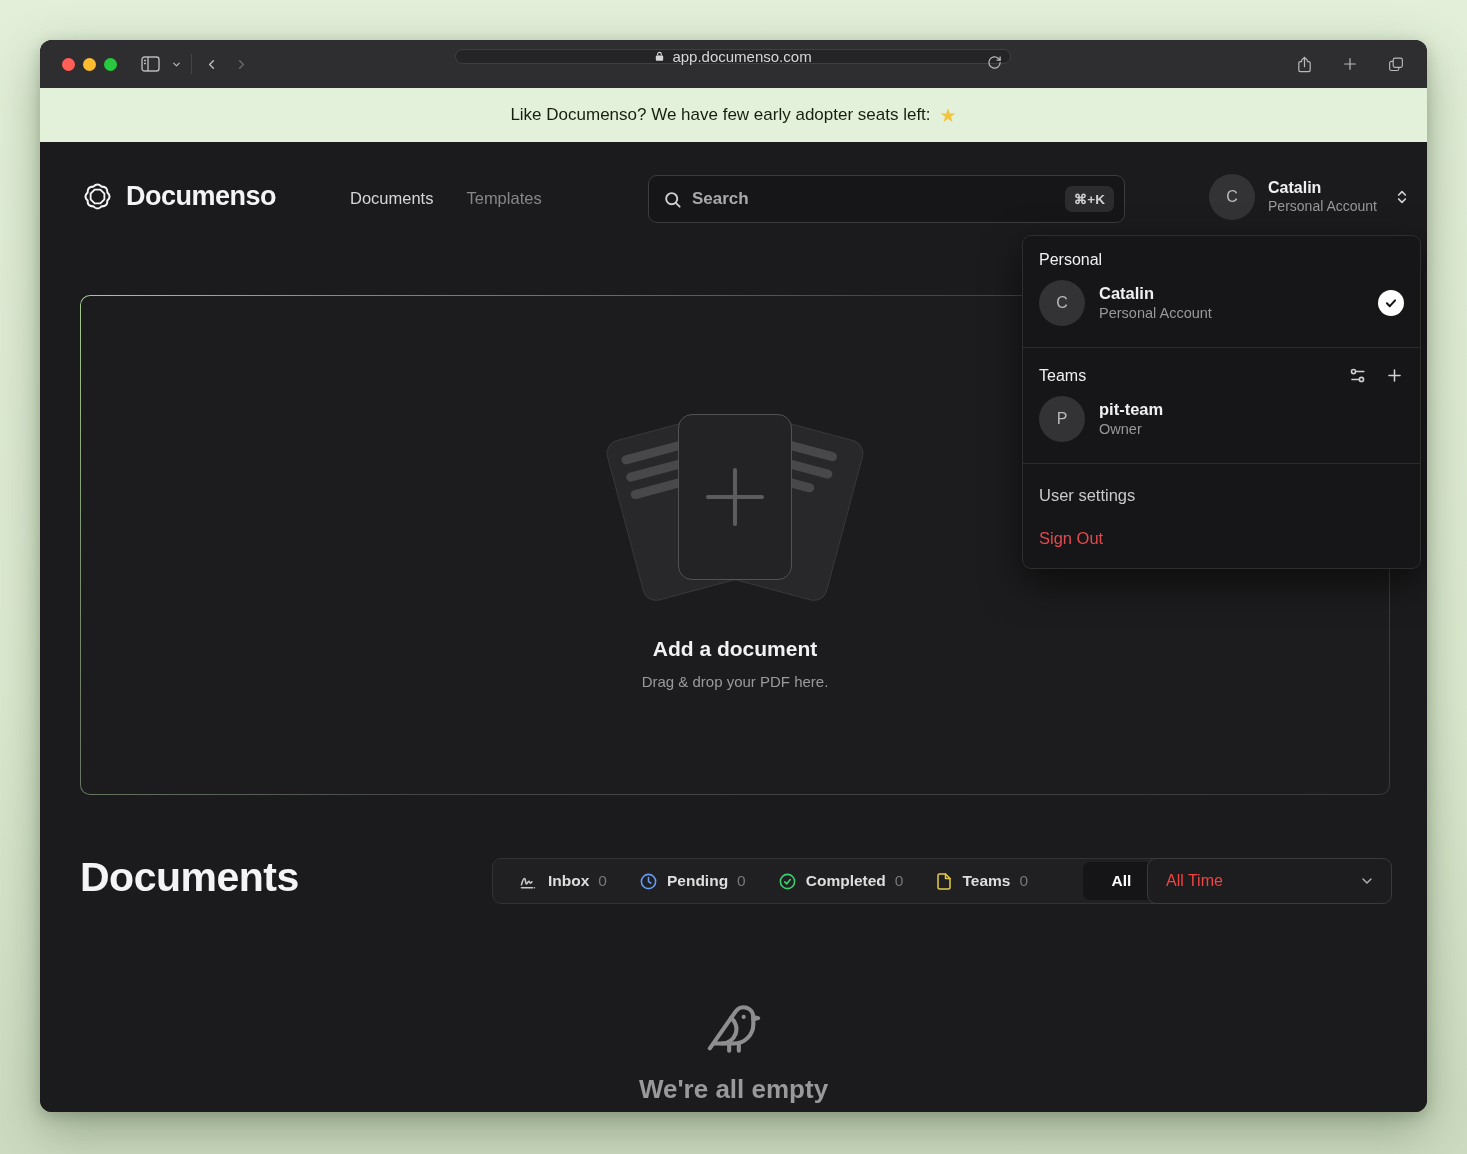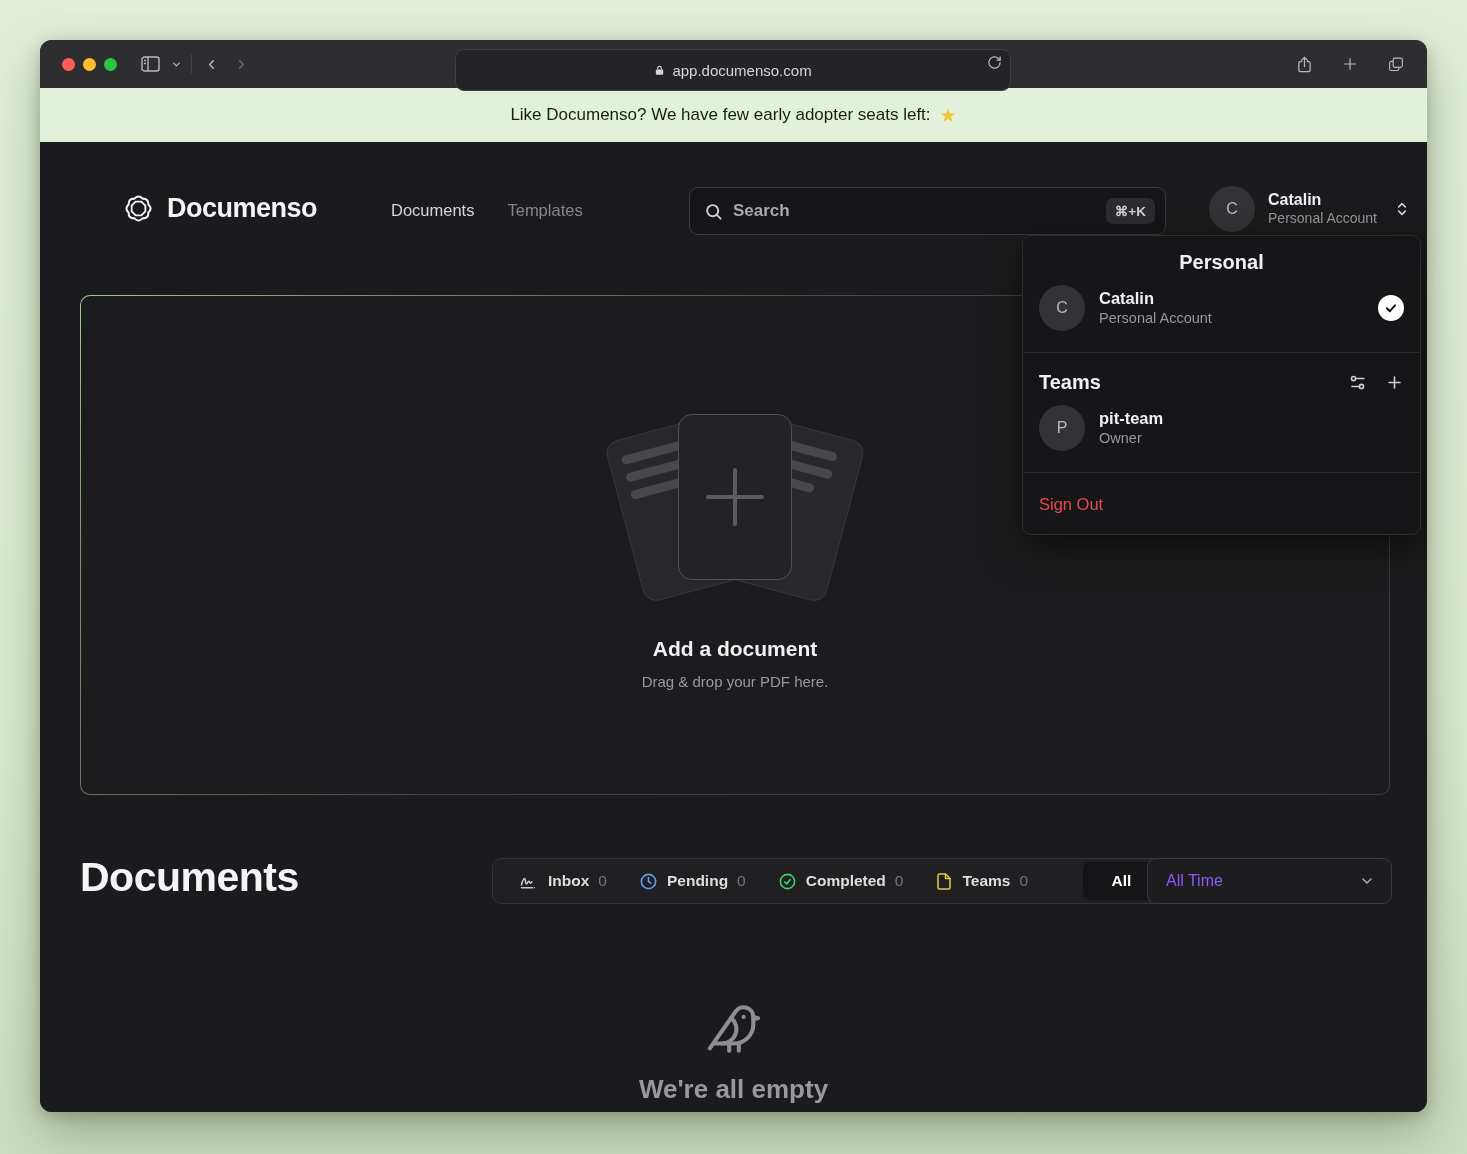--- a/index.html
+++ b/index.html
@@ -21,40 +21,40 @@
 
   
   .chrome{ height:48px; background:#2e2e30; display:flex; align-items:center; position:relative; padding:0 14px; }
   .lights{ display:flex; gap:8px; margin-left:8px; }
   .light{ width:13px; height:13px; border-radius:50%; }
   .light.red{ background:#ff5f57; } .light.yellow{ background:#febc2e; } .light.green{ background:#28c840; }
   .chrome-btn{ color:#b9b9bb; display:flex; align-items:center; justify-content:center; width:30px; height:30px; }
   .chrome-btn.dim{ color:#68686a; }
   .chrome-sep{ width:1px; height:20px; background:#444447; margin:0 4px; }
   .urlbar{
-    position:absolute; left:415px; top:9px; width:556px; height:42px;
+    position:absolute; left:415px; top:9px; width:556px; height:15px;
     background:#242427; border:1px solid #404043; border-radius:9px;
     display:flex; align-items:center; justify-content:center; gap:7px; color:#d6d6d8; font-size:15px;
   }
   .urlbar .refresh{ position:absolute; right:8px; top:5px; color:#b9b9bb; }
   .chrome-right{ position:absolute; right:16px; top:9px; display:flex; gap:16px; align-items:center; }
 
   
   .banner{
     height:54px; background:#e4f1da; display:flex; align-items:center; justify-content:center;
     font-size:17px; color:#17200f; font-weight:500; gap:5px;
   }
   .banner a{ color:#17200f; text-decoration:underline; text-underline-offset:3px; cursor:pointer; }
   .banner .star{ color:#f2c53d; font-size:19px; margin-left:4px; }
 
   
   .app{ position:relative; height:970px; background:#1b1b1d; color:#ececee; }
 
   
-  .app-header{ position:absolute; left:0; right:0; top:16px; height:105px;margin-left:41px; }
+  .app-header{ position:absolute; left:0; right:0; top:4px; height:105px; }
   .brand{ position:absolute; left:40px; top:33px; display:flex; align-items:center; gap:11px; cursor:pointer; }
   .brand .logo{ color:#f4f4f6; }
   .brand .brand-name{ font-size:27px; font-weight:700; letter-spacing:-.5px; color:#f4f4f6; }
   .nav{ position:absolute; left:310px; top:0; height:105px; display:flex; align-items:center; gap:33px; }
   .nav .nav-link{ font-size:16.5px; font-weight:500; cursor:pointer; }
   .nav .nav-link.active{ color:#d6d6d8; }
   .nav .nav-link.inactive{ color:#86868a; }
   .searchbar{
     position:absolute; left:608px; top:29px; width:477px; height:48px;
     background:#161618; border:1px solid #3c3c3f; border-radius:9px;
@@ -77,21 +77,21 @@
   .acct-name{ font-size:16px; font-weight:700; color:#f0f0f2; line-height:1.25; }
   .acct-type{ font-size:14px; color:#98989a; line-height:1.25; }
   .selector-icon{ color:#cfcfd1; margin-left:4px; }
 
   
   .menu{
     position:absolute; left:982px; top:93px; width:399px; z-index:40;
     background:#161618; border:1px solid #2e2e31; border-radius:9px;
     box-shadow:0 14px 38px rgba(0,0,0,.55); padding:15px 16px 8px;
   }
-  .menu-heading{ font-size:20px; font-weight:700; color:#f0f0f2;text-align:center; }
+  .menu-heading{ font-size:16px; font-weight:400; color:#f0f0f2; }
   .menu-row{ display:flex; align-items:center; gap:14px; padding:11px 0; cursor:pointer; }
   .menu-row .avatar{ width:46px; height:46px; }
   .row-name{ font-size:16.5px; font-weight:700; color:#f0f0f2; line-height:1.3; }
   .row-sub{ font-size:14.5px; color:#98989a; line-height:1.3; }
   .row-check{ margin-left:auto; width:26px; height:26px; background:#ffffff; border-radius:50%;
     display:flex; align-items:center; justify-content:center; color:#111; }
   .menu-divider{ border-top:1px solid #2c2c2f; margin:10px -16px; }
   .teams-head{ display:flex; align-items:center; margin-top:18px; }
   .teams-actions{ margin-left:auto; display:flex; gap:18px; color:#d0d0d2; }
   .teams-actions .ticon{ cursor:pointer; }
@@ -143,21 +143,21 @@
   .tab-all{
     margin-left:auto; width:77px; height:38px; border-radius:7px; background:#151517;
     display:flex; align-items:center; justify-content:center;
     font-size:15.5px; font-weight:700; color:#ffffff; cursor:pointer;
   }
   .period-select{
     position:absolute; left:1107px; top:716px; width:245px; height:46px;
     background:#1d1d1f; border:1px solid #3a3a3d; border-radius:9px;
     display:flex; align-items:center; padding:0 16px 0 18px; cursor:pointer;
   }
-  .period-label{ font-size:16px; color:#8b5cf6; }
+  .period-label{ font-size:16px; color:#ef4444; }
   .period-chevron{ margin-left:auto; color:#b0b0b2; }
 
   
   .empty{ position:absolute; left:0; right:0; top:858px; display:flex; flex-direction:column; align-items:center; }
   .empty .bird{ color:#8e8e91; margin-bottom:16px; }
   .empty-msg{ font-size:26px; font-weight:700; color:#99999b; }
 </style>
 </head>
 <body>
 
@@ -344,20 +344,21 @@
         </span>
       </div>
       <div class="menu-row">
         <span class="avatar">P</span>
         <span>
           <div class="row-name">pit-team</div>
           <div class="row-sub">Owner</div>
         </span>
       </div>
       <div class="menu-divider"></div>
+      <div class="menu-item">User settings</div>
       <div class="menu-item danger">Sign Out</div>
     </div>
 
     <div class="docs-heading">Documents</div>
 
     <div class="tabbar">
       <div class="tab">
         <span class="tab-icon neutral">
           <svg width="20" height="20" viewBox="0 0 24 24" fill="none" stroke="currentColor" stroke-width="1.9" stroke-linecap="round" stroke-linejoin="round">
               <path d="M3 16.5c1.2-4.8 2.4-7.5 3.6-7.5 1.7 0 .7 6.5 2.4 6.5 1.3 0 1.5-3.2 2.8-3.2 1.1 0 .8 2.2 1.9 2.2.8 0 1.2-.7 1.8-1.5"></path>

